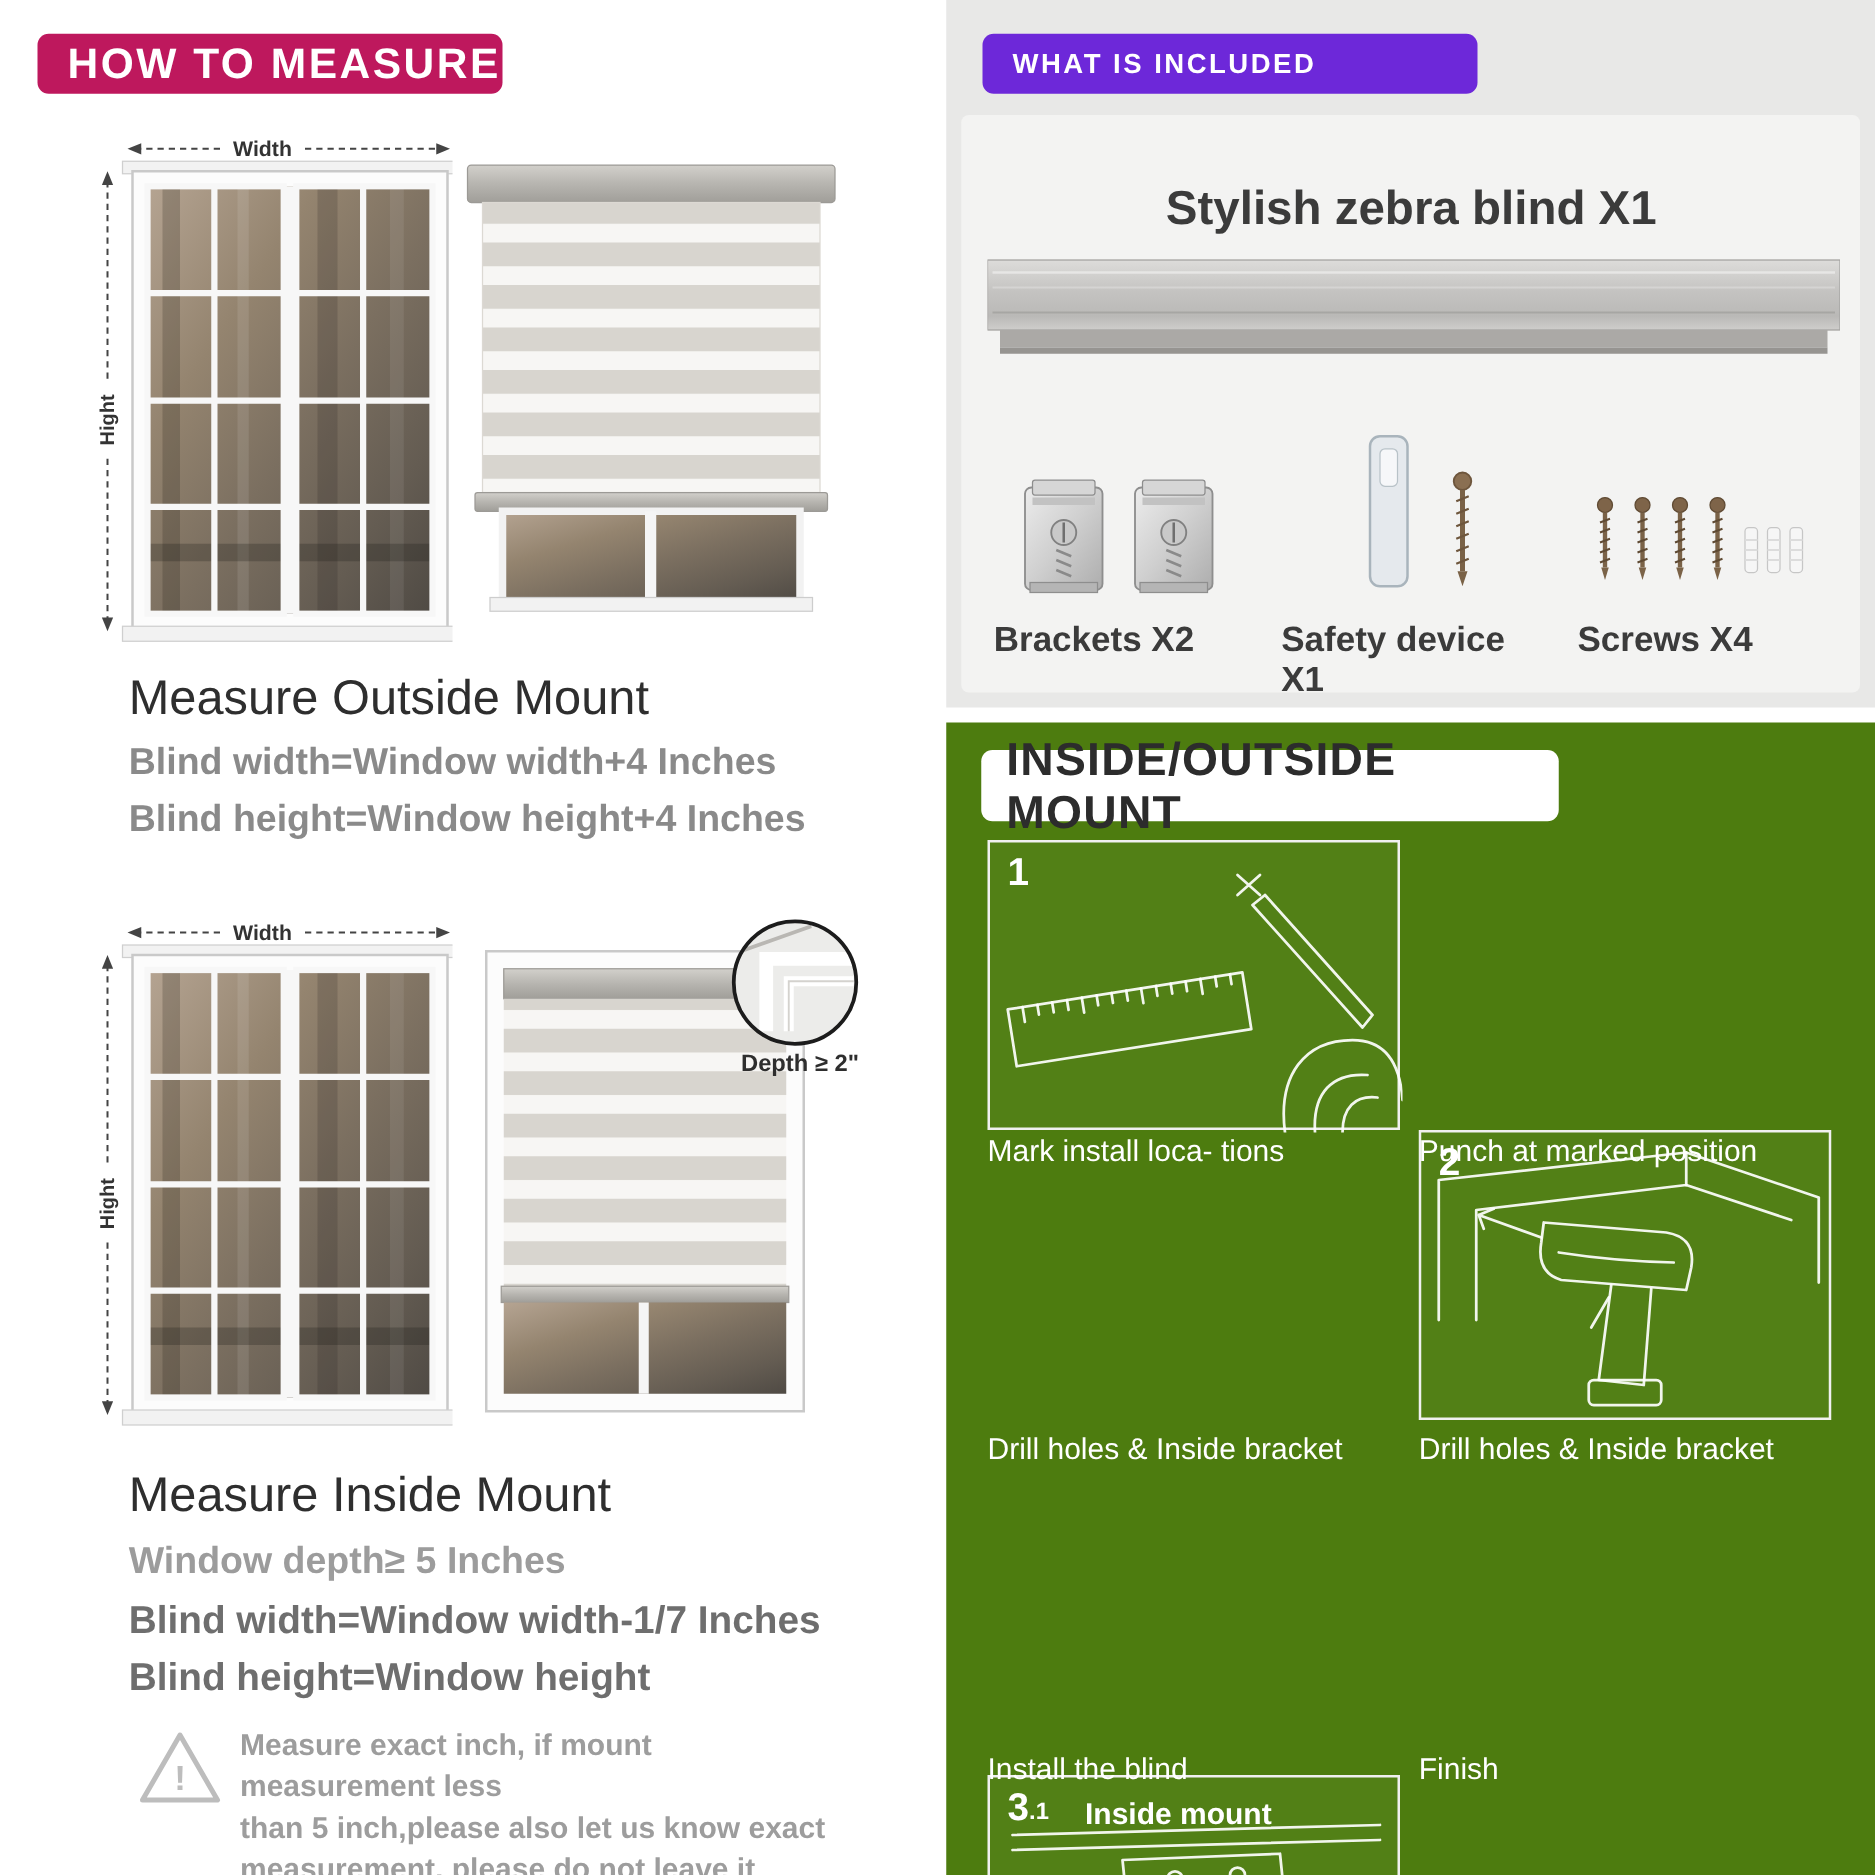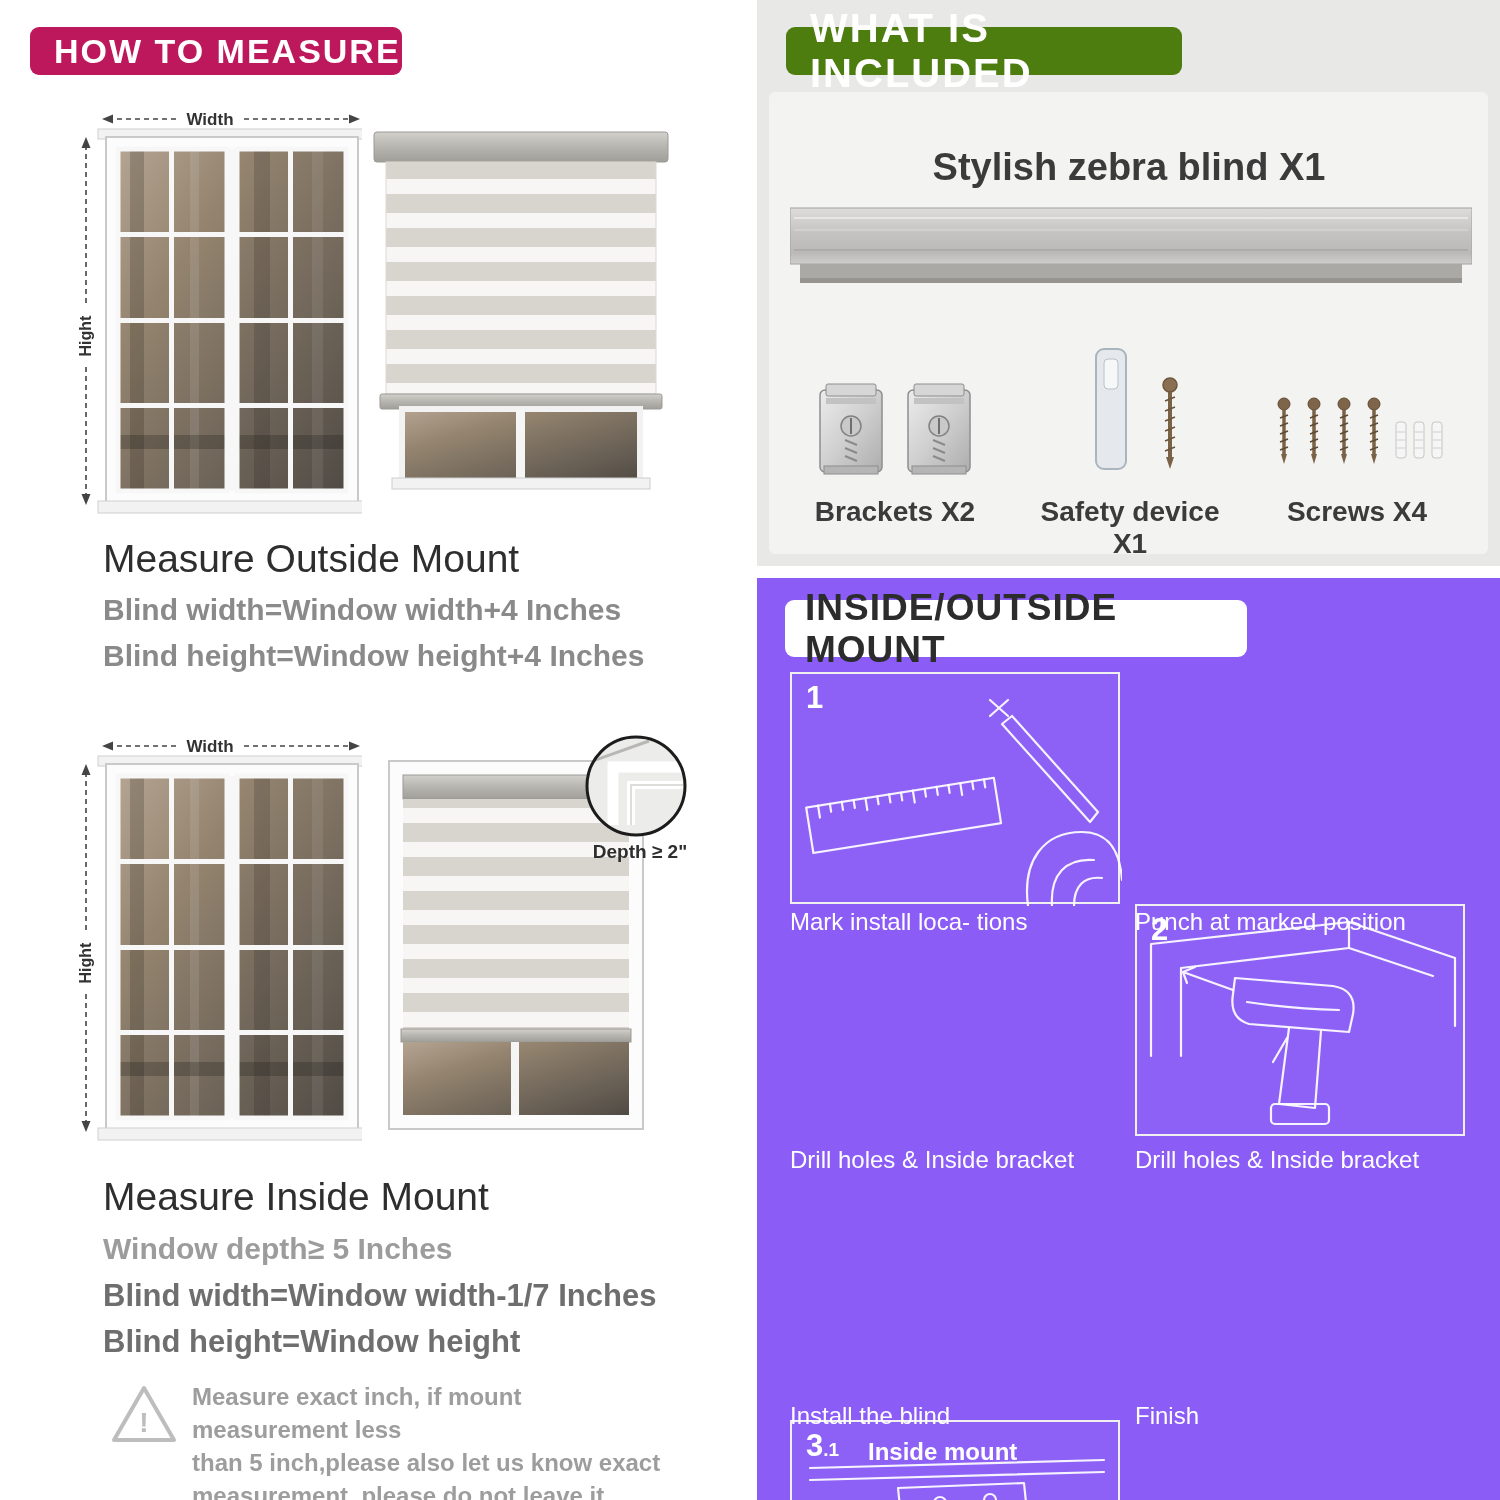--- a/index.html
+++ b/index.html
@@ -1,32 +1,32 @@
 <!DOCTYPE html>
 <html><head>
 <meta charset="utf-8">
 <style>
   *{margin:0;padding:0;box-sizing:border-box}
   html,body{width:1500px;height:1500px}
   body{position:relative;background:#fff;font-family:"Liberation Sans",sans-serif;overflow:hidden}
   .abs{position:absolute}
   .pill{display:flex;align-items:center;font-weight:bold;color:#fff;border-radius:9px;padding-left:24px;letter-spacing:2px}
   .pill-gray{background:#be185d;font-size:34px}
-  .pill-light{background:#4d7c0f;font-size:40px}
+  .pill-light{background:#6d28d9;font-size:22px}
   .pill-white{background:#ffffff;color:#2c2c2c;font-size:37px;letter-spacing:1px}
   .h-title{font-weight:normal;color:#2e2e2e;font-size:39px}
   .gray-line{font-weight:bold;color:#8a8a8a;font-size:30px}
   .gray-line.darker{color:#6e6e6e;font-size:31px}
   .gray-line.lighter{color:#9c9c9c}
   .note-text{font-weight:bold;color:#9d9d9d;font-size:24px;line-height:33px}
   .right-top{background:#e8e8e7}
   .inner-panel{background:#f3f3f2;border-radius:6px}
   .included-title{font-weight:bold;font-size:38px;color:#3b3b3b;text-align:center}
-  .item-label{font-weight:bold;font-size:28px;color:#3b3b3b;text-align:center}
-  .right-bottom{background:#8b5cf6}
+  .item-label{font-weight:bold;font-size:28px;color:#3b3b3b;text-align:left}
+  .right-bottom{background:#4d7c0f}
   .panel{border:2px solid #f0f0f0;position:relative;background:rgba(255,255,255,0.03)}
   .step-num{position:absolute;top:8px;left:14px;color:#fff;font-weight:bold;font-size:31px;display:flex;align-items:flex-end;line-height:1}
   .step-sub{font-size:19px;padding-bottom:2px}
   .step-label{position:absolute;top:16px;left:76px;color:#fff;font-weight:bold;font-size:24px}
   .caption{color:#fff;font-weight:normal;font-size:24px}
   .depth-label{font-weight:bold;font-size:19px;color:#2e2e2e;text-align:center}
   svg{display:block}
 </style>
 </head>
 <body>

